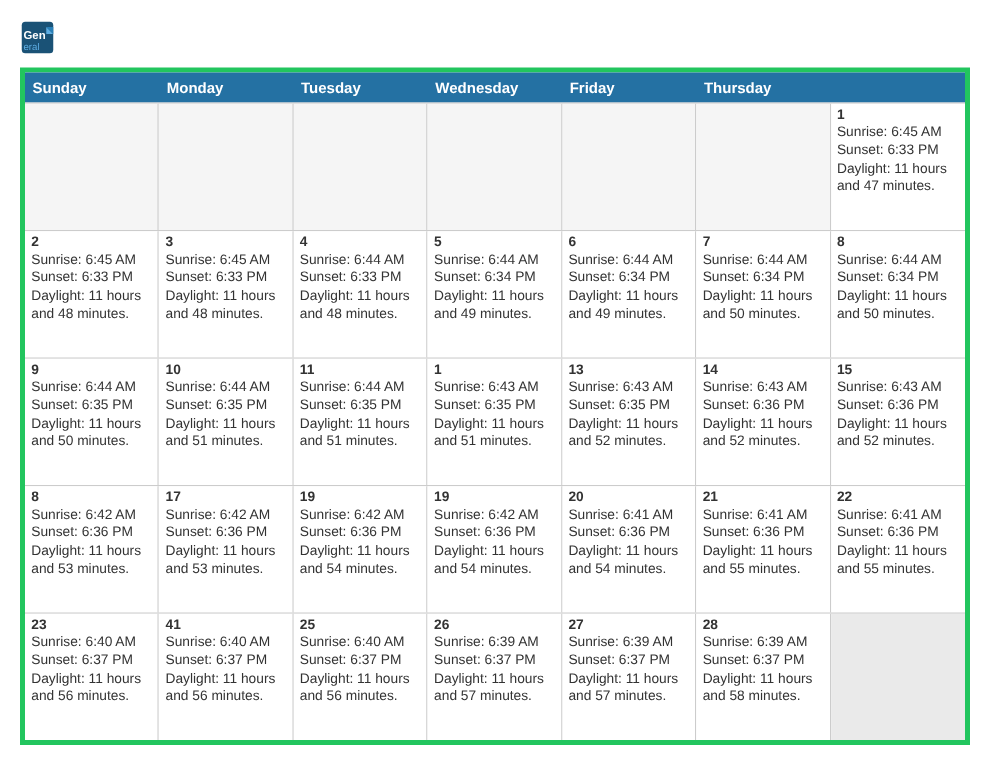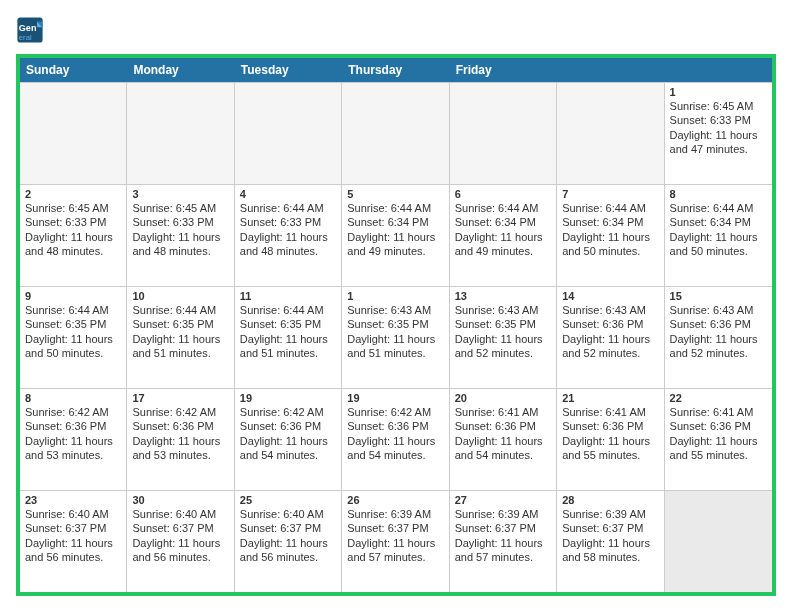--- a/index.html
+++ b/index.html
@@ -125,22 +125,23 @@
       <div class="month-title"></div>
       <div class="location"></div>
     </div>
   </div>
 
   <div class="calendar">
     <div class="cal-header">
     <div class="cal-header-cell">Sunday</div>
         <div class="cal-header-cell">Monday</div>
         <div class="cal-header-cell">Tuesday</div>
+        <div class="cal-header-cell">Wednesday</div>
+        <div class="cal-header-cell">Friday</div>
         <div class="cal-header-cell">Thursday</div>
-        <div class="cal-header-cell">Friday</div>
       </div>
     <div class="cal-body">
     <div class="cal-row">
           <div class="cal-cell empty"></div>
           <div class="cal-cell empty"></div>
           <div class="cal-cell empty"></div>
           <div class="cal-cell empty"></div>
           <div class="cal-cell empty"></div>
           <div class="cal-cell empty"></div>
           <div class="cal-cell">
@@ -306,21 +307,21 @@
         </div>
         <div class="cal-row">
           <div class="cal-cell">
             <div class="day-num">23</div>
             <div class="cell-text" style="white-space: pre-line;">Sunrise: 6:40 AM
 Sunset: 6:37 PM
 Daylight: 11 hours
 and 56 minutes.</div>
           </div>
           <div class="cal-cell">
-            <div class="day-num">30</div>
+            <div class="day-num">41</div>
             <div class="cell-text" style="white-space: pre-line;">Sunrise: 6:40 AM
 Sunset: 6:37 PM
 Daylight: 11 hours
 and 56 minutes.</div>
           </div>
           <div class="cal-cell">
             <div class="day-num">25</div>
             <div class="cell-text" style="white-space: pre-line;">Sunrise: 6:40 AM
 Sunset: 6:37 PM
 Daylight: 11 hours

